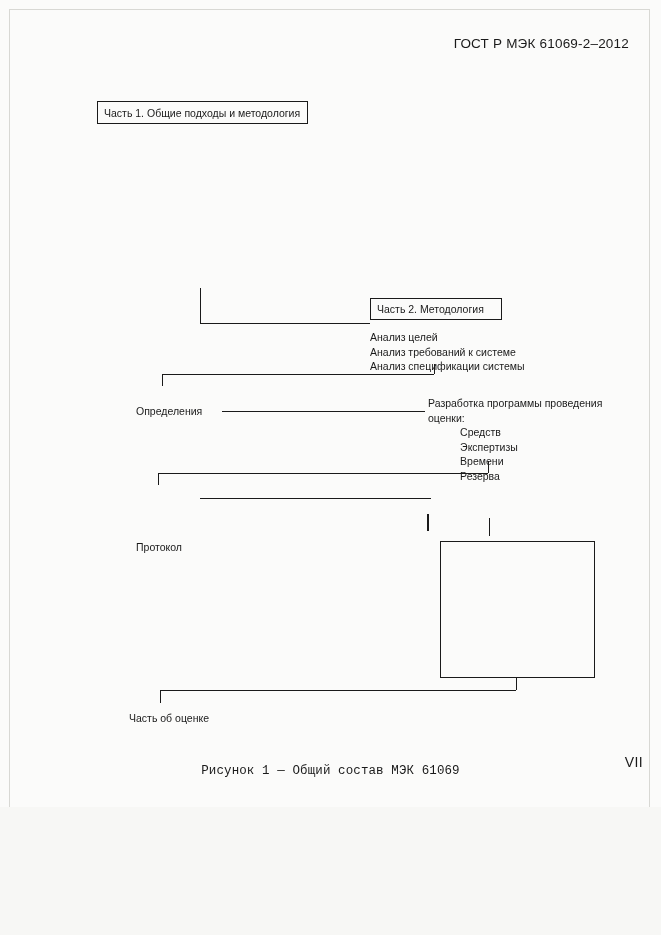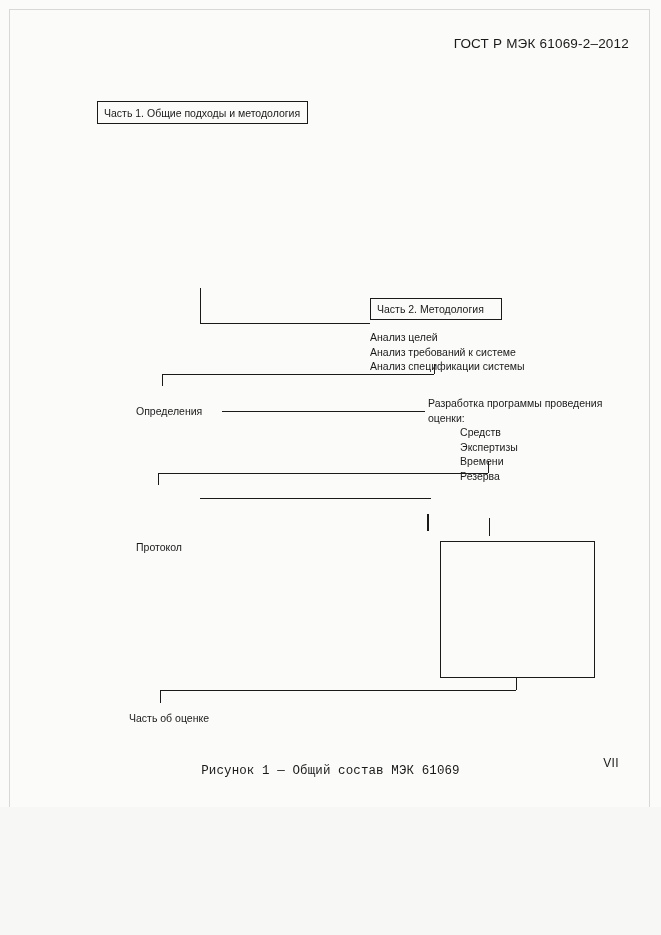--- a/index.html
+++ b/index.html
@@ -65,23 +65,23 @@
   .caption {
     position: absolute;
     width: 100%;
     text-align: center;
     font-size: 12.5px;
     letter-spacing: 0.1px;
     font-family: Liberation Mono, monospace;
   }
   .pageno {
     position: absolute;
-    right: 42px;
+    right: 18px;
     bottom: 37px;
-    font-size: 12px;
+    font-size: 14px;
     letter-spacing: 0.4px;
   }
   .boxlist {
     position: absolute;
     font-size: 10.3px;
     line-height: 14.4px;
     white-space: pre;
   }
 </style>
 </head>

